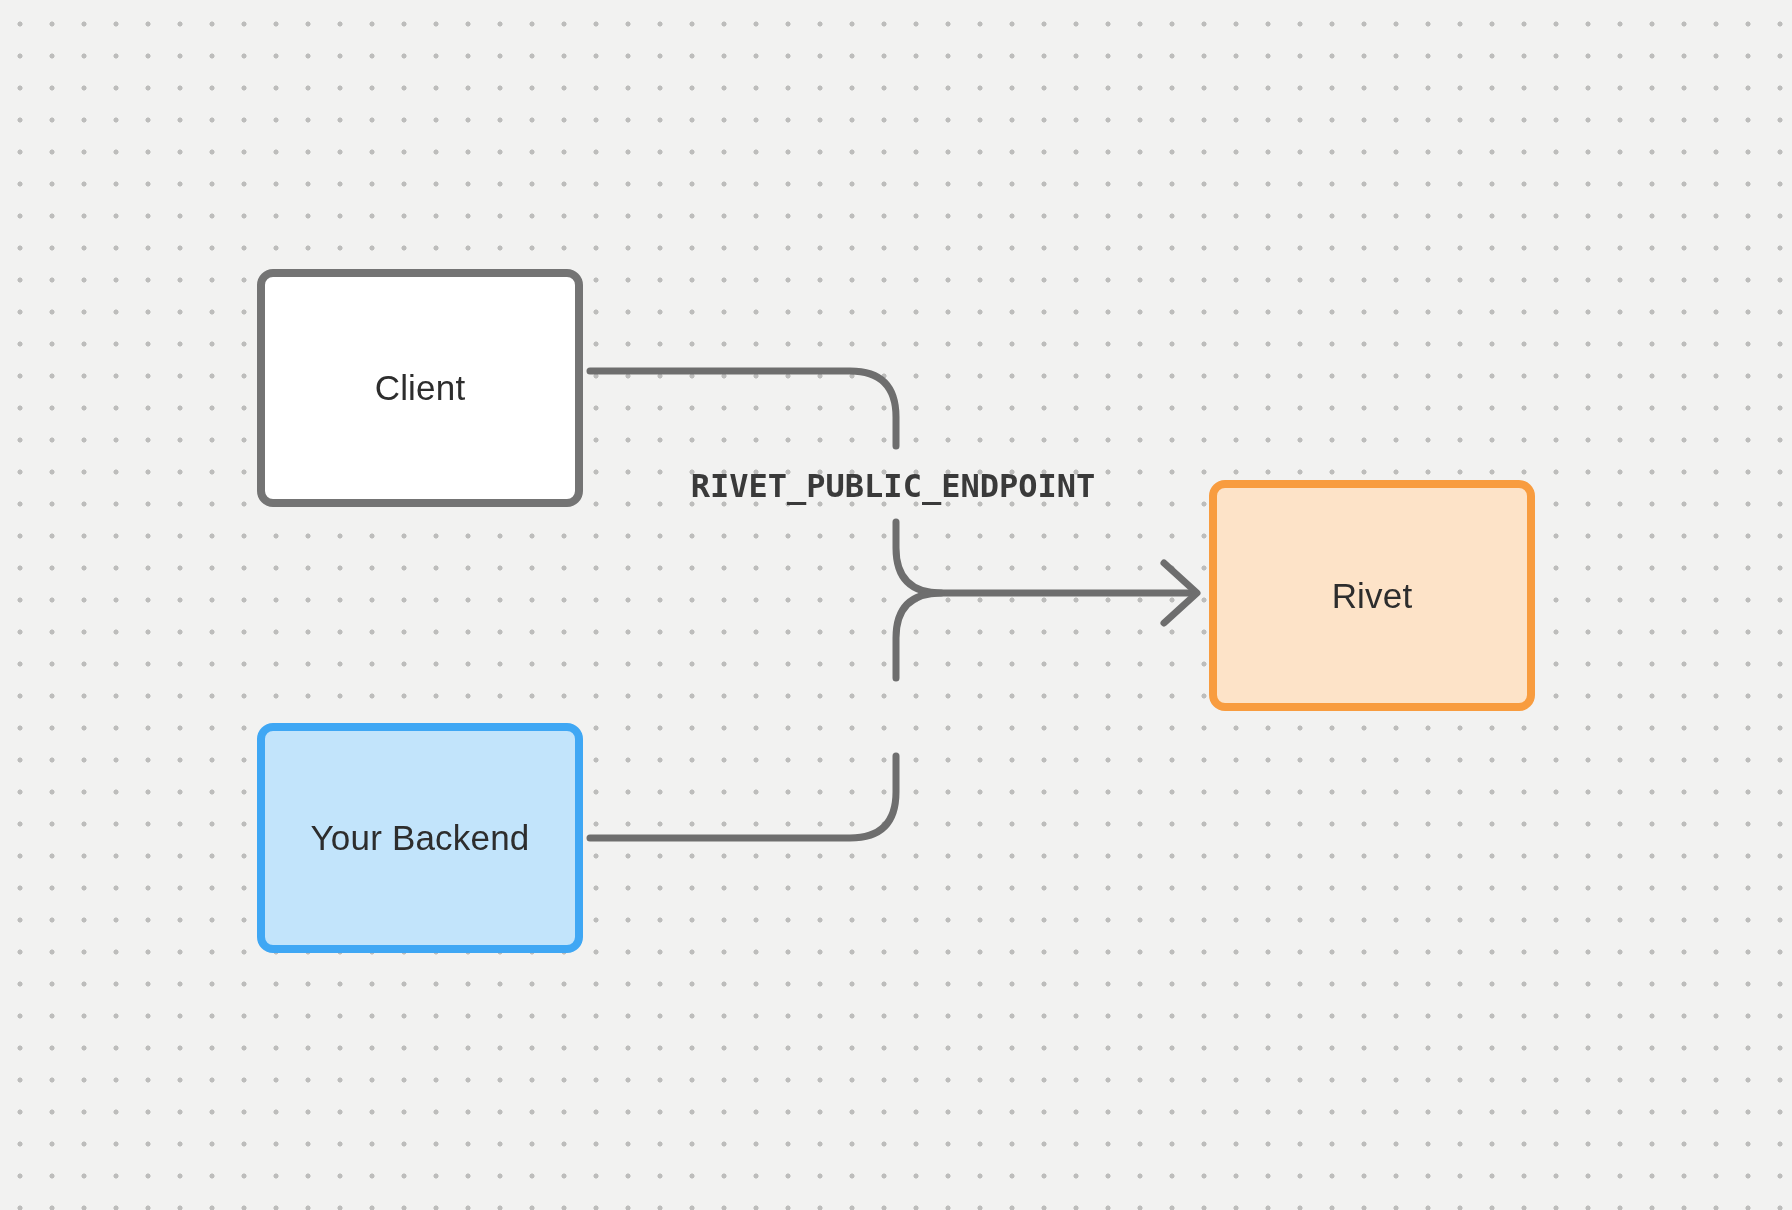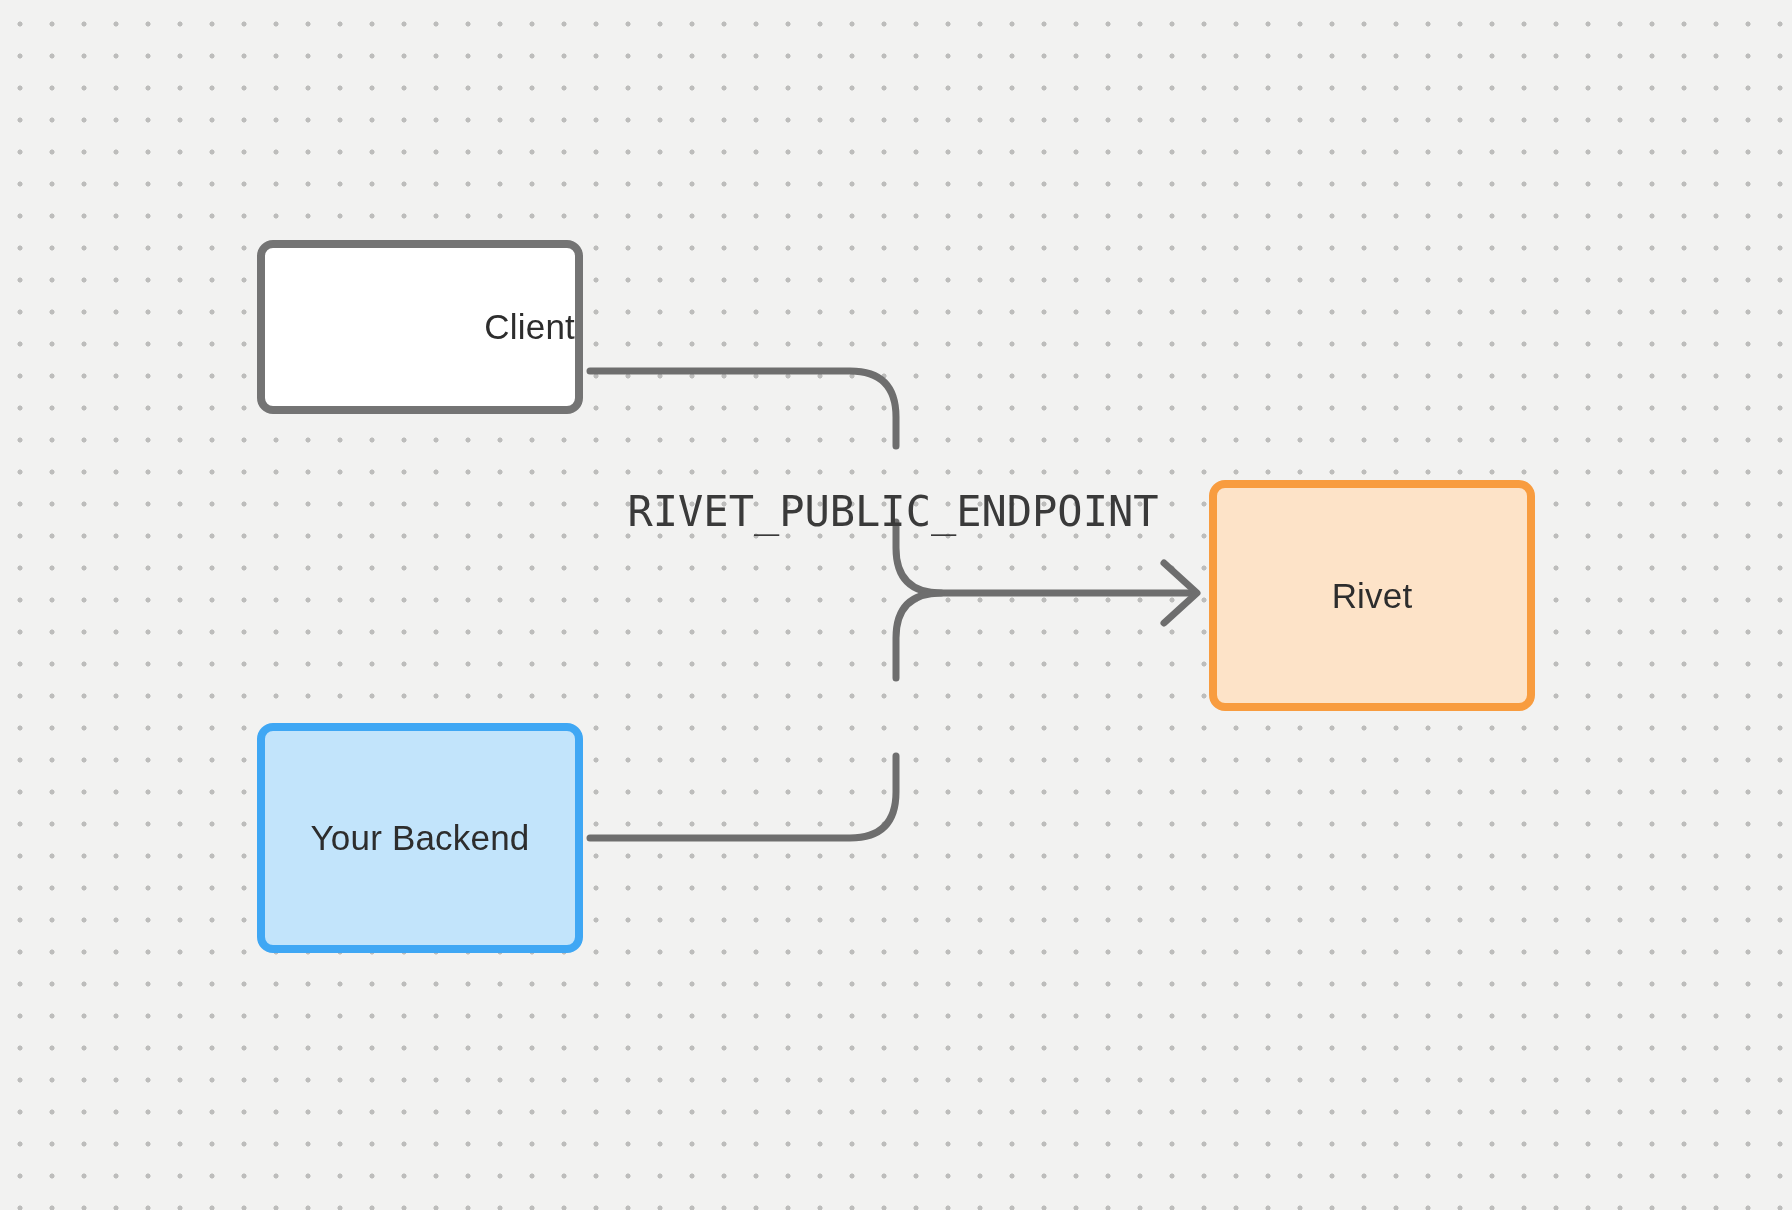--- a/index.html
+++ b/index.html
@@ -36,44 +36,42 @@
     box-sizing: border-box;
     border-radius: 16px;
     display: flex;
     align-items: center;
     justify-content: center;
     font-size: 35px;
     color: var(--nodeText);
     letter-spacing: 0.2px;
   }
   .node-client {
-    left: 257px; top: 240px; width: 326px; height: 174px;
+    left: 257px; top: 269px; width: 326px; height: 238px;
     border: 8px solid var(--clientBorder);
     background: var(--clientFill);
-    justify-content: flex-end;
   }
   .node-backend {
     left: 257px; top: 723px; width: 326px; height: 230px;
     border: 8px solid var(--backendBorder);
     background: var(--backendFill);
   }
   .node-rivet {
     left: 1209px; top: 480px; width: 326px; height: 231px;
     border: 8px solid var(--rivetBorder);
     background: var(--rivetFill);
   }
   .edge-label {
     position: absolute;
     transform: translate(-50%, -50%);
     white-space: nowrap;
     font-family: "DejaVu Sans Mono", monospace;
-    font-weight: 400;
-    font-size: 42px;
+    font-weight: 700;
+    font-size: 32px;
     color: var(--edgeText);
-    margin-top: 25px;
   }
   .edge-label-public { left: 893px; top: 486px; }
   .edge-label-private { left: 895px; top: 718px; }
 </style>
 </head>
 <body>
 
 <div class="canvas">
 
   <svg class="wires" viewBox="0 0 1792 1210" aria-hidden="true">

